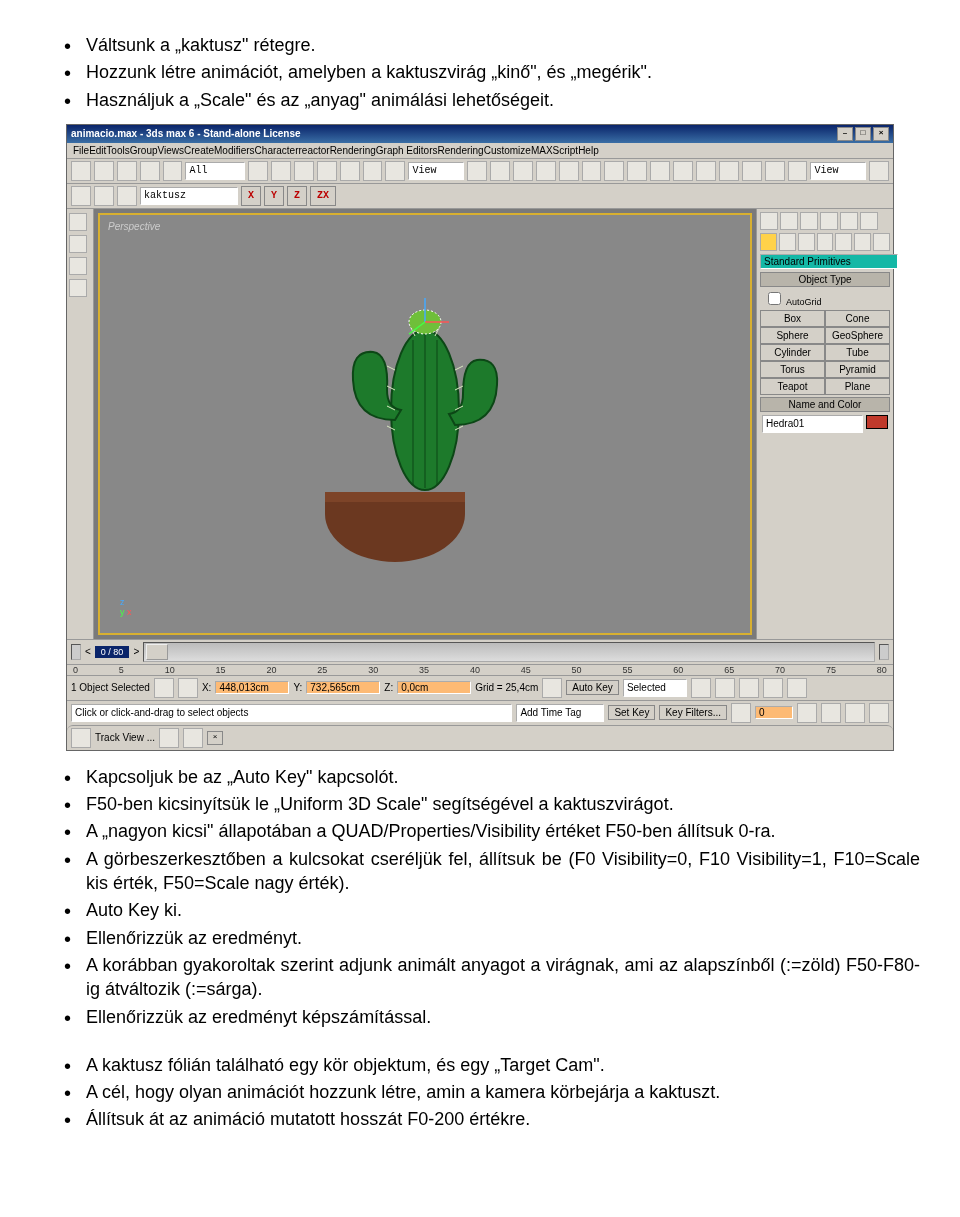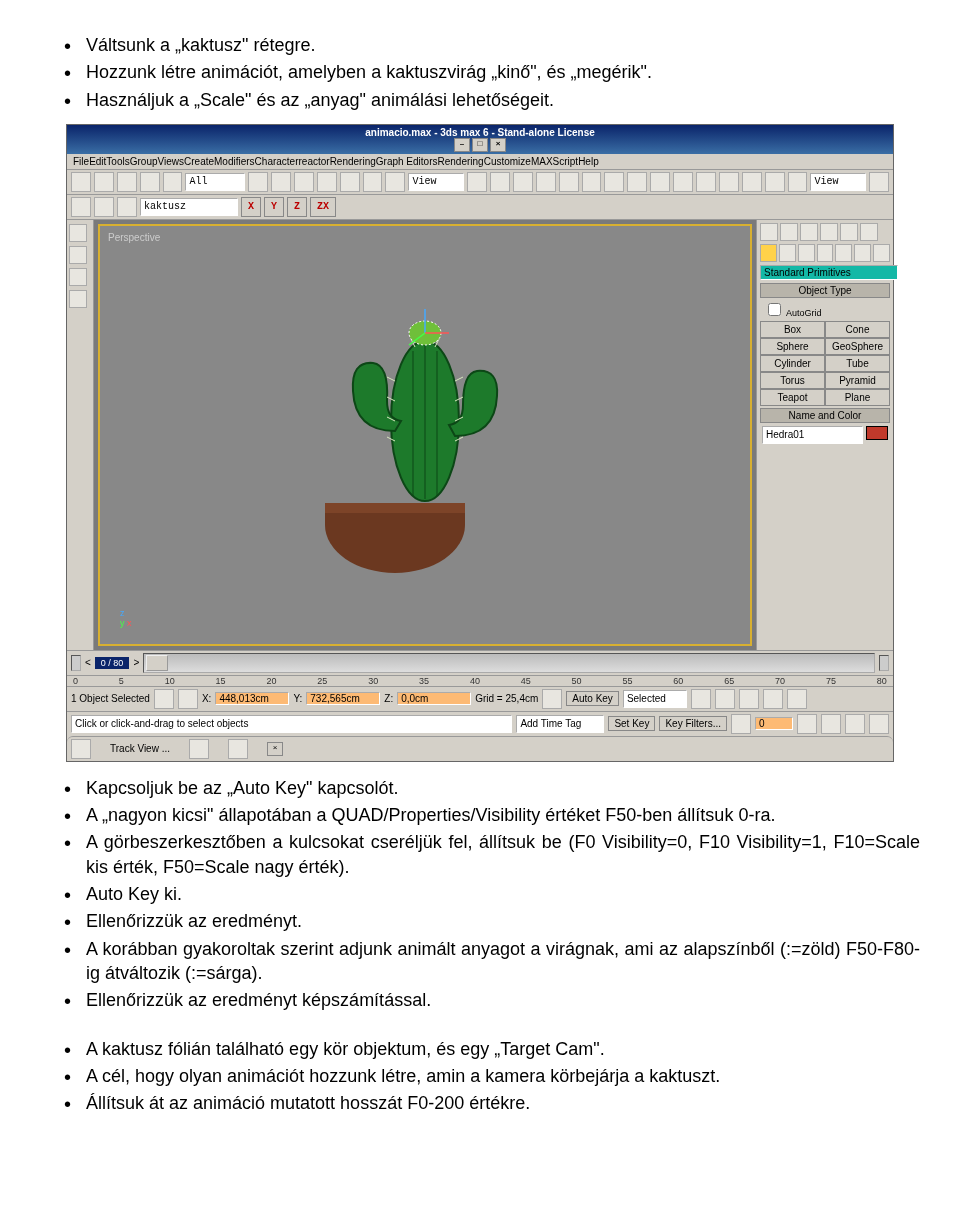--- a/index.html
+++ b/index.html
@@ -45,55 +45,54 @@
   }
   .titlebar {
     background: linear-gradient(#0a246a,#3a6ea5);
     color: #fff;
     padding: 2px 4px;
     display: flex;
     justify-content: space-between;
     align-items: center;
     font-size: 10px;
     font-weight: bold;
-    flex-direction: column;
   }
   .winbtns { display:flex; gap:2px; }
   .winbtn { width:14px; height:12px; background:#d4d0c8; border:1px solid #888; font-size:8px; text-align:center; line-height:10px; color:#000;}
   .menubar { display:flex; padding:2px 6px; background:#d4d0c8; border-bottom:1px solid #999; font-size:10px;}
   .toolbar, .toolbar2, .toolbar3 { display:flex; align-items:center; gap:3px; padding:2px 4px; border-bottom:1px solid #999; background:#d4d0c8; flex-wrap:nowrap; overflow:hidden;font-family:Liberation Mono, monospace;}
   .tbtn { width:18px; height:18px; border:1px solid #aaa; background:#e8e6e0; display:inline-block;}
   .txtfield { height:16px; border:1px inset #fff; background:#fff; padding:0 3px; font-size:10px; display:inline-flex; align-items:center;}
   .axis-btn { width:18px; height:18px; border:1px solid #888; background:#d4d0c8; display:inline-flex; align-items:center; justify-content:center; font-weight:bold; font-size:10px; color:#b00;}
   .mainrow { display:flex; height:430px; }
   .leftcol { width:22px; background:#d4d0c8; border-right:1px solid #999; display:flex; flex-direction:column; gap:4px; padding:4px 2px;}
   .leftcol .tbtn { width:16px; height:16px;}
   .viewport { flex:1; background:#7a7a7a; position:relative;}
   .vp-border { position:absolute; inset:4px; border:2px solid #d8b030; background:#888;}
-  .vp-label { position:absolute; top:6px; left:8px; color:#ccc; font-size:10px;}
+  .vp-label { position:absolute; top:6px; left:8px; color:#ccc; font-size:10px;font-style:italic;}
   .cactus { position:absolute; left:50%; top:48%; transform:translate(-50%,-50%); text-align:center;}
   .pot { width:140px; height:60px; background:#6b3820; border-radius:0 0 70px 70px / 0 0 48px 48px; margin-top:-8px; border-top:10px solid #7d4428;}
   .axis3d { position:absolute; left:20px; bottom:16px; font-size:9px; color:#0e0;}
   .ax-z { color:#4af;} .ax-y { color:#4f4;} .ax-x { color:#f55;}
   .rightpanel { width:130px; background:#d4d0c8; border-left:1px solid #999; padding:3px; font-size:10px;}
   .tabrow { display:flex; gap:2px; margin-bottom:3px;}
   .tabrow .tbtn { width:16px; height:16px;}
   .drop { width:100%; border:1px inset #fff; background:#14b8a6; padding:1px 3px; margin-bottom:3px;}
   .section-head { background:#b8b4aa; border:1px solid #888; text-align:center; padding:1px 0; margin-top:2px;}
   .btnrow { display:flex;}
   .rbtn { flex:1; border:1px solid #888; background:#d4d0c8; text-align:center; padding:2px 0; font-size:10px;}
   .color-sw { width:20px; height:12px; background:#c0392b; border:1px solid #000; display:inline-block; vertical-align:middle;}
   .timerow, .statusrow { display:flex; align-items:center; gap:4px; padding:2px 4px; border-top:1px solid #999; background:#d4d0c8; font-size:10px;}
   .slider { flex:1; height:18px; background:linear-gradient(#bbb,#ddd); border:1px inset #aaa; position:relative;}
   .slider-thumb { position:absolute; left:2px; top:1px; width:20px; height:14px; background:#d4d0c8; border:1px outset #eee;}
   .frame-lbl { background:#0a246a; color:#fff; padding:1px 6px; font-size:9px;}
   .ticks { display:flex; justify-content:space-between; padding:0 6px; font-size:9px; color:#333; border-top:1px solid #999;}
   .coordbox { border:1px inset #fff; background:#fdba74; padding:0 3px; min-width:66px;}
   .keybtn { border:1px solid #888; background:#d4d0c8; padding:1px 5px;}
-  .trackview { display:flex; align-items:center; gap:19px; padding:2px 4px; border-top:1px solid #999; font-size:10px;border-radius:6px;}
+  .trackview { display:flex; align-items:center; gap:4px; padding:2px 4px; border-top:1px solid #999; font-size:10px;border-radius:6px;}
   .grip { background:#ccc; border:1px inset #aaa; width:8px; height:14px;}
   svg.cac { display:block; margin:0 auto;}
 </style>
 </head>
 <body>
 
 <ul class="outer">
   <li>Váltsunk a „kaktusz" rétegre.</li>
   <li>Hozzunk létre animációt, amelyben a kaktuszvirág „kinő", és „megérik".</li>
   <li>Használjuk a „Scale" és az „anyag" animálási lehetőségeit.</li>
@@ -332,20 +331,21 @@
     <span class="tbtn"></span>
     <span>Track View ...</span>
     <span class="tbtn"></span>
     <span class="tbtn"></span>
     <span class="winbtn">×</span>
   </div>
 </div>
 
 <ul class="outer">
   <li>Kapcsoljuk be az „Auto Key" kapcsolót.</li>
+  <li>F50-ben kicsinyítsük le „Uniform 3D Scale" segítségével a kaktuszvirágot.</li>
   <li>A „nagyon kicsi" állapotában a QUAD/Properties/Visibility értéket F50-ben állítsuk 0-ra.</li>
   <li>A görbeszerkesztőben a kulcsokat cseréljük fel, állítsuk be (F0 Visibility=0, F10 Visibility=1, F10=Scale kis érték, F50=Scale nagy érték).</li>
   <li>Auto Key ki.</li>
   <li>Ellenőrizzük az eredményt.</li>
   <li>A korábban gyakoroltak szerint adjunk animált anyagot a virágnak, ami az alapszínből (:=zöld)  F50-F80-ig átváltozik (:=sárga).</li>
   <li>Ellenőrizzük az eredményt képszámítással.</li>
 </ul>
 
 <div class="gap"></div>
 

